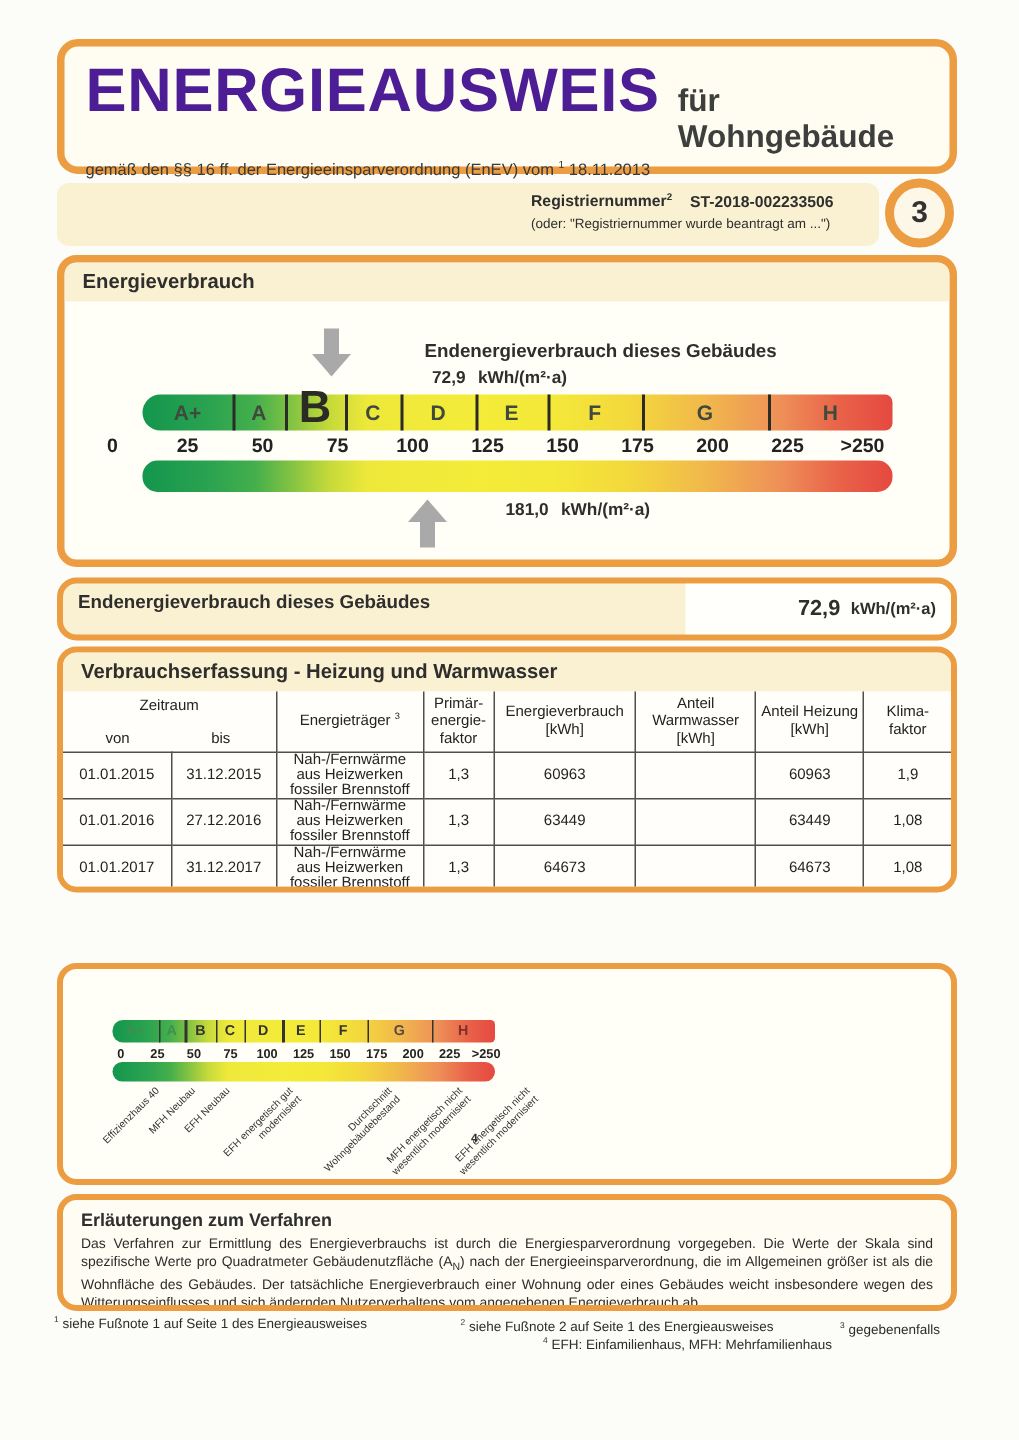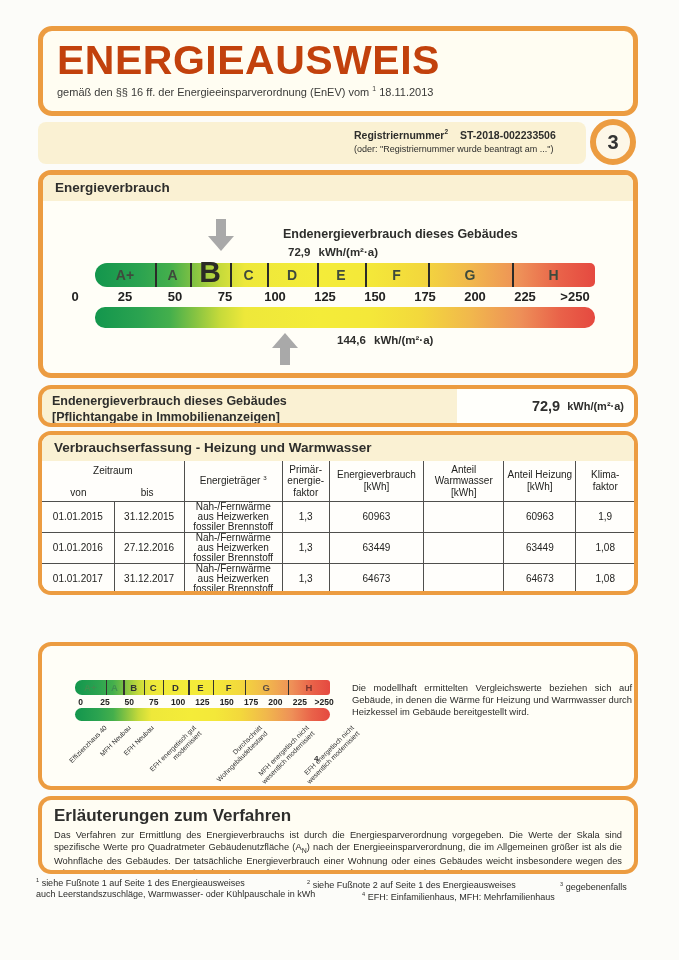--- a/index.html
+++ b/index.html
@@ -9,21 +9,21 @@
     --ink:#2e2e2c;
     --grad:linear-gradient(90deg,#13964d 0%,#2ba350 9%,#44af4c 15%,#85c342 20%,#c6da3a 25%,#eee83a 30%,#f4ec39 45%,#f4e839 55%,#f3d83c 65%,#f1b84c 75%,#ee9058 85%,#e96249 93%,#e54940 100%);
   }
   *{margin:0;padding:0;box-sizing:border-box;}
   body{background:#ffffff;}
   .page{position:relative;width:679px;height:960px;background:#fcfcf9;font-family:"Liberation Sans",sans-serif;color:var(--ink);overflow:hidden;}
 
   
   .header-box{position:absolute;left:38px;top:26px;width:600px;height:90px;border:5px solid var(--orange);border-radius:14px;background:#fffdf2;padding:8px 14px 6px;}
   .title-row{display:flex;align-items:baseline;gap:12px;}
-  .main-title{font-size:41px;font-weight:bold;color:#c2410c;letter-spacing:.5px;line-height:1.05;}
+  .main-title{font-size:41px;font-weight:bold;color:#4c1d95;letter-spacing:.5px;line-height:1.05;}
   .title-suffix{font-size:21px;font-weight:bold;color:#3d3f3d;}
   .subtitle{font-size:11px;color:#3a3a38;margin-top:3px;}
   sup{font-size:.62em;}
 
   
   .capture-bar{position:absolute;left:38px;top:122px;width:548px;height:42px;background:var(--cream);border-radius:8px;}
   .capture-title{position:absolute;left:14px;top:12px;font-size:13.5px;font-weight:bold;}
   .registry{position:absolute;left:316px;top:6px;}
   .registry-line1{font-size:10.5px;font-weight:bold;white-space:nowrap;}
   .registry-line1 .regval{margin-left:9px;}
@@ -92,35 +92,36 @@
   .sscale-letters .lt.hdim{color:#7a322c;}
   .num-small{position:absolute;left:33px;top:51px;width:255px;height:10px;--start:2.2%;--step:9.55%;}
   .num-small span{position:absolute;transform:translateX(-50%);font-size:8.5px;font-weight:bold;color:#222;left:calc(var(--start) + var(--i)*var(--step));white-space:nowrap;}
   .sgrad{position:absolute;left:33px;top:62px;width:255px;height:13px;background:var(--grad);border-radius:7px;}
   .bench{position:absolute;top:78px;width:84px;font-size:6.8px;line-height:1.15;color:#333;text-align:right;transform:rotate(-45deg);transform-origin:top right;}
   .fn4-marker{position:absolute;left:272px;top:108px;font-size:8px;font-weight:bold;color:#333;}
   .comp-text{position:absolute;left:310px;top:36px;width:280px;font-size:9.4px;line-height:1.3;color:#2c2c2a;text-align:justify;}
 
   
   .expl-box{top:796px;height:78px;background:#fffdf3;padding:6px 12px 0 12px;}
-  .expl-title{font-size:17px;font-weight:bold;margin-bottom:3px;}
+  .expl-title{font-size:12px;font-weight:bold;margin-bottom:3px;}
   .expl-text{font-size:9.3px;line-height:1.3;text-align:justify;color:#2c2c2a;}
   .expl-text sub{font-size:7px;}
 
   
   .fn{position:absolute;font-size:9px;color:#2c2c2a;white-space:nowrap;}
 </style>
 </head>
 <body>
 
 <div class="page">
 
   <div class="header-box">
     <div class="title-row">
       <span class="main-title">ENERGIEAUSWEIS</span>
+      <span class="title-suffix">für Wohngebäude</span>
     </div>
     <div class="subtitle">
       <span>gemäß den §§ 16 ff. der Energieeinsparverordnung (EnEV) vom</span>
       <sup>1</sup>
       <span>18.11.2013</span>
     </div>
   </div>
 
   <div class="capture-bar">
     <div class="registry">
@@ -182,29 +183,28 @@
       <span style="--i:10">&gt;250</span>
     </div>
 
     <div class="grad-bar"></div>
 
     <div class="arrow arrow-up">
       <div class="head-up"></div>
       <div class="shaft"></div>
     </div>
     <div class="primary-value">
-      <span>144,6</span>
+      <span>181,0</span>
       <span class="unit-gap">kWh/(m²·a)</span>
     </div>
   </div>
 
   <div class="obox endval-box">
     <div class="endval-label">
       <div>Endenergieverbrauch dieses Gebäudes</div>
-      <div>[Pflichtangabe in Immobilienanzeigen]</div>
     </div>
     <div class="endval-panel">
       <span class="endval-num">72,9</span>
       <span class="endval-unit">kWh/(m²·a)</span>
     </div>
   </div>
 
   <div class="obox table-box">
     <div class="strip">Verbrauchserfassung - Heizung und Warmwasser</div>
     <div class="table-wrap">
@@ -345,21 +345,20 @@
     <div class="bench" style="left:-23px">Effizienzhaus 40</div>
     <div class="bench" style="left:1px">MFH Neubau</div>
     <div class="bench" style="left:24px">EFH Neubau</div>
     <div class="bench" style="left:66px">EFH energetisch gut modernisiert</div>
     <div class="bench" style="left:132px">Durchschnitt Wohngebäudebestand</div>
     <div class="bench" style="left:179px">MFH energetisch nicht wesentlich modernisiert</div>
     <div class="bench" style="left:224px">EFH energetisch nicht wesentlich modernisiert</div>
     <div class="fn4-marker">4</div>
 
     <div class="comp-text">
-      <div>Die modellhaft ermittelten Vergleichswerte beziehen sich auf Gebäude, in denen die Wärme für Heizung und Warmwasser durch Heizkessel im Gebäude bereitgestellt wird.</div>
     </div>
   </div>
 
   <div class="obox expl-box">
     <div class="expl-title">Erläuterungen zum Verfahren</div>
     <div class="expl-text">
       <span>Das Verfahren zur Ermittlung des Energieverbrauchs ist durch die Energiesparverordnung vorgegeben. Die Werte der Skala sind spezifische Werte pro Quadratmeter Gebäudenutzfläche (A</span><sub>N</sub><span>) nach der Energieeinsparverordnung, die im Allgemeinen größer ist als die Wohnfläche des Gebäudes. Der tatsächliche Energieverbrauch einer Wohnung oder eines Gebäudes weicht insbesondere wegen des Witterungseinflusses und sich ändernden Nutzerverhaltens vom angegebenen Energieverbrauch ab.</span>
     </div>
   </div>
 
@@ -368,21 +367,18 @@
     <span>siehe Fußnote 1 auf Seite 1 des Energieausweises</span>
   </div>
   <div class="fn" style="left:307px;top:879px">
     <sup>2</sup>
     <span>siehe Fußnote 2 auf Seite 1 des Energieausweises</span>
   </div>
   <div class="fn" style="left:560px;top:881px">
     <sup>3</sup>
     <span>gegebenenfalls</span>
   </div>
-  <div class="fn" style="left:36px;top:889px">
-    <span>auch Leerstandszuschläge, Warmwasser- oder Kühlpauschale in kWh</span>
-  </div>
   <div class="fn" style="left:362px;top:891px">
     <sup>4</sup>
     <span>EFH: Einfamilienhaus, MFH: Mehrfamilienhaus</span>
   </div>
 
 </div>
 
 </body></html>

